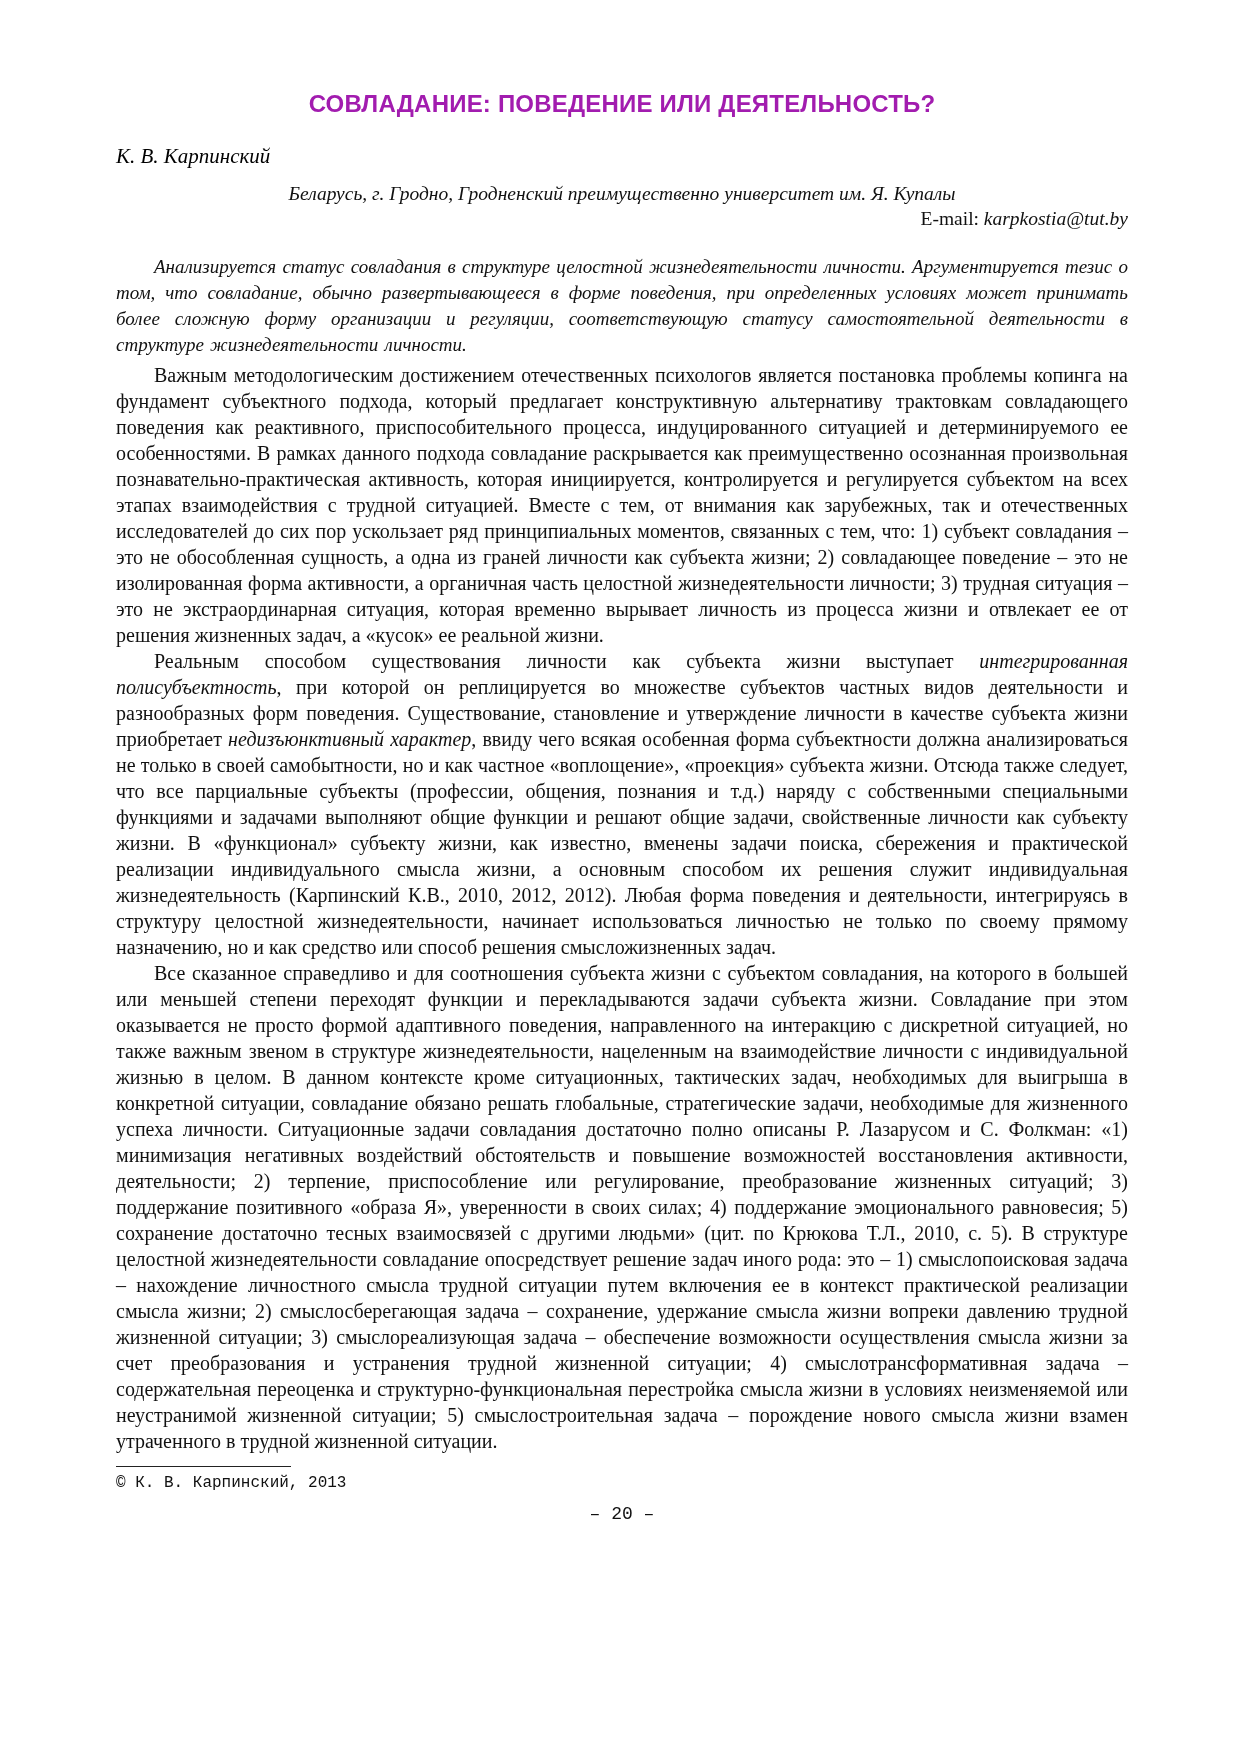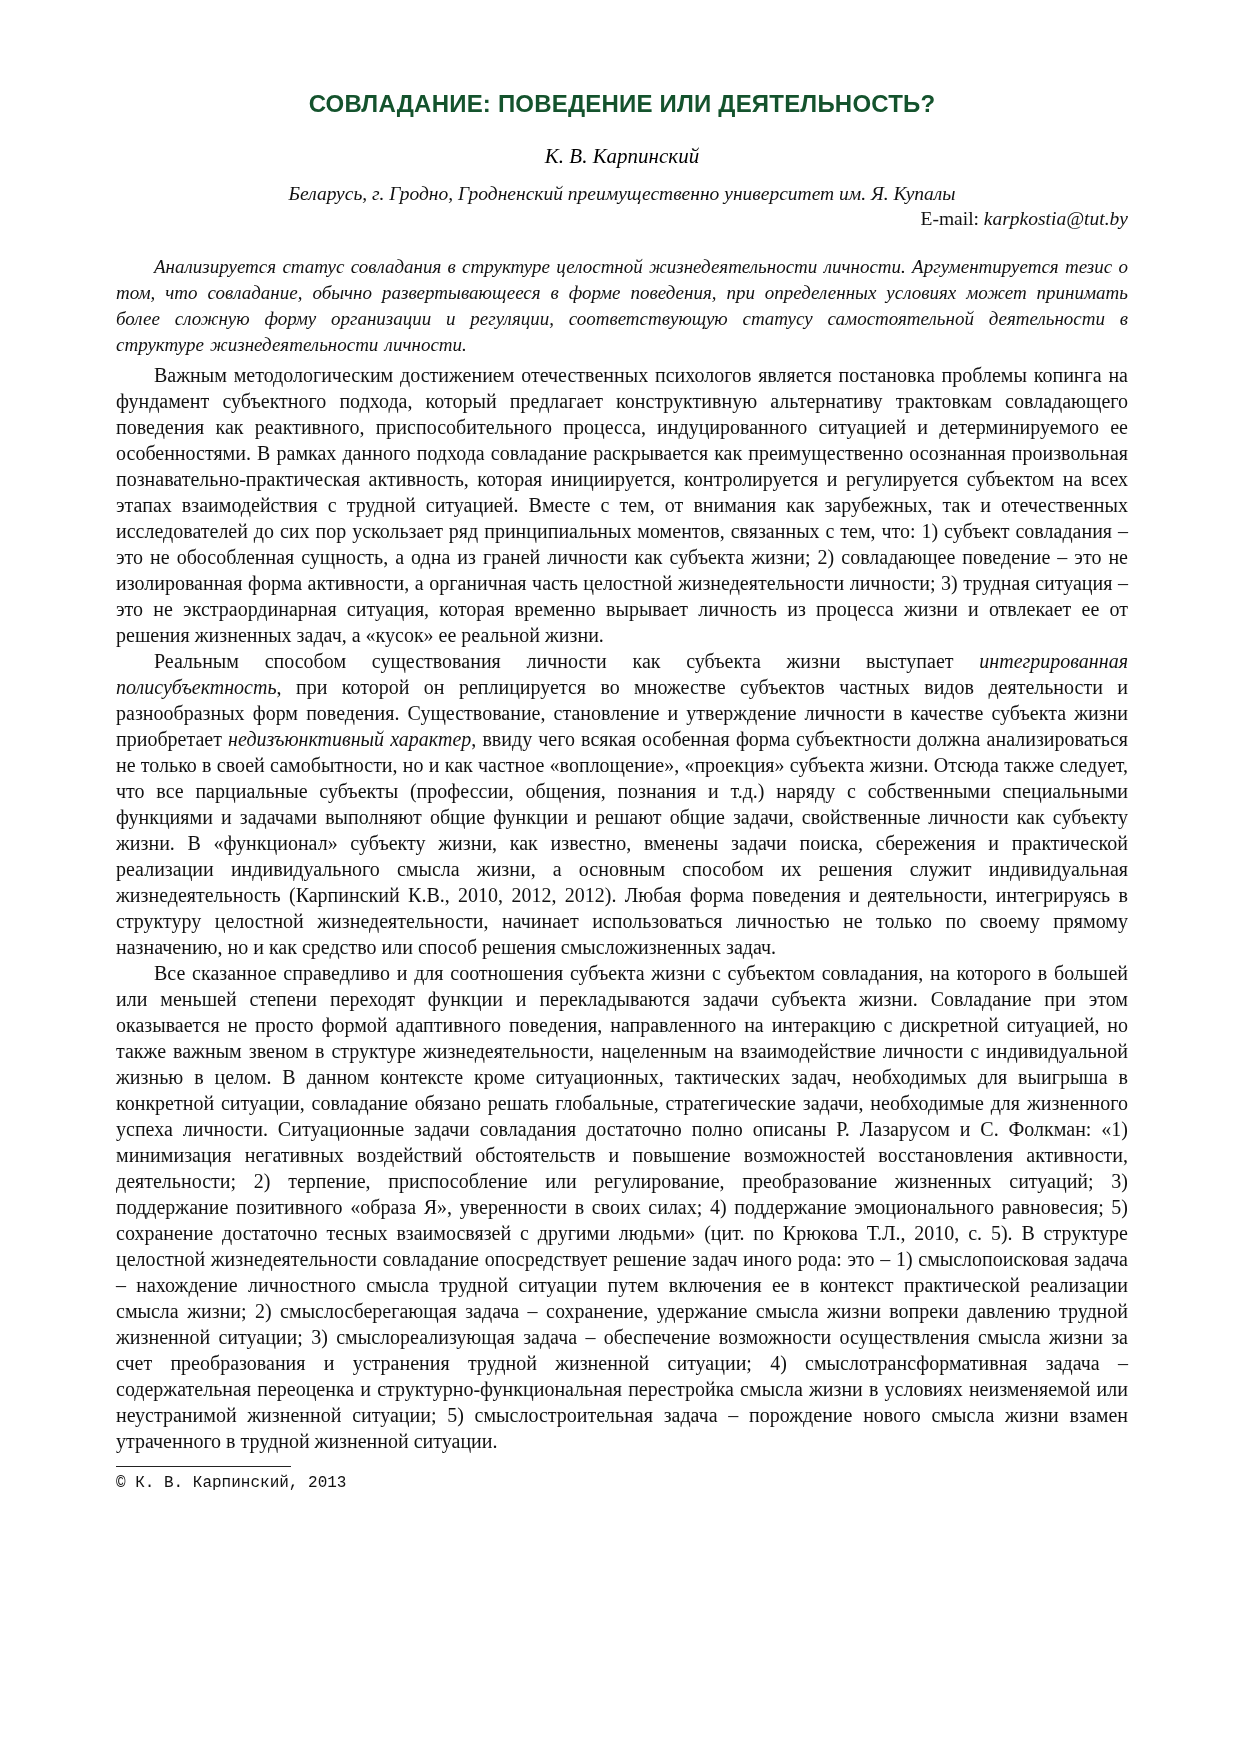--- a/index.html
+++ b/index.html
@@ -18,24 +18,23 @@
     padding: 90px 112px 0 116px;
     overflow: hidden;
   }
   .title {
     font-family: "Liberation Sans", sans-serif;
     font-size: 24px;
     font-weight: bold;
     text-align: center;
     letter-spacing: 0.2px;
     margin-bottom: 26px;
-    color: #14532d;
+    color: #a21caf;
   }
   .author {
-    text-align: center;
     font-style: italic;
     font-size: 21px;
     margin-bottom: 14px;
     color: #000000;
   }
   .affiliation {
     text-align: center;
     font-style: italic;
     font-size: 19.5px;
     margin-bottom: 3px;
@@ -99,15 +98,16 @@
 
   <p class="abstract">Анализируется статус совладания в структуре целостной жизнедеятельности личности. Аргументируется тезис о том, что совладание, обычно развертывающееся в форме поведения, при определенных условиях может принимать более сложную форму организации и регуляции, соответствующую статусу самостоятельной деятельности в структуре жизнедеятельности личности.</p>
 
   <p class="body-para"><span>Важным методологическим достижением отечественных психологов является постановка проблемы копинга на фундамент субъектного подхода, который предлагает конструктивную альтернативу трактовкам совладающего поведения как реактивного, приспособительного процесса, индуцированного ситуацией и детерминируемого ее особенностями. В рамках данного подхода совладание раскрывается как преимущественно осознанная произвольная познавательно-практическая активность, которая инициируется, контролируется и регулируется субъектом на всех этапах взаимодействия с трудной ситуацией. Вместе с тем, от внимания как зарубежных, так и отечественных исследователей до сих пор ускользает ряд принципиальных моментов, связанных с тем, что: 1) субъект совладания – это не обособленная сущность, а одна из граней личности как субъекта жизни; 2) совладающее поведение – это не изолированная форма активности, а органичная часть целостной жизнедеятельности личности; 3) трудная ситуация – это не экстраординарная ситуация, которая временно вырывает личность из процесса жизни и отвлекает ее от решения жизненных задач, а «кусок» ее реальной жизни.</span></p>
   <p class="body-para"><span>Реальным способом существования личности как субъекта жизни выступает </span><span style="font-style: italic;">интегрированная полисубъектность</span><span>, при которой он реплицируется во множестве субъектов частных видов деятельности и разнообразных форм поведения. Существование, становление и утверждение личности в качестве субъекта жизни приобретает </span><span style="font-style: italic;">недизъюнктивный характер</span><span>, ввиду чего всякая особенная форма субъектности должна анализироваться не только в своей самобытности, но и как частное «воплощение», «проекция» субъекта жизни. Отсюда также следует, что все парциальные субъекты (профессии, общения, познания и т.д.) наряду с собственными специальными функциями и задачами выполняют общие функции и решают общие задачи, свойственные личности как субъекту жизни. В «функционал» субъекту жизни, как известно, вменены задачи поиска, сбережения и практической реализации индивидуального смысла жизни, а основным способом их решения служит индивидуальная жизнедеятельность (Карпинский К.В., 2010, 2012, 2012). Любая форма поведения и деятельности, интегрируясь в структуру целостной жизнедеятельности, начинает использоваться личностью не только по своему прямому назначению, но и как средство или способ решения смысложизненных задач.</span></p>
   <p class="body-para"><span>Все сказанное справедливо и для соотношения субъекта жизни с субъектом совладания, на которого в большей или меньшей степени переходят функции и перекладываются задачи субъекта жизни. Совладание при этом оказывается не просто формой адаптивного поведения, направленного на интеракцию с дискретной ситуацией, но также важным звеном в структуре жизнедеятельности, нацеленным на взаимодействие личности с индивидуальной жизнью в целом. В данном контексте кроме ситуационных, тактических задач, необходимых для выигрыша в конкретной ситуации, совладание обязано решать глобальные, стратегические задачи, необходимые для жизненного успеха личности. Ситуационные задачи совладания достаточно полно описаны Р. Лазарусом и С. Фолкман: «1) минимизация негативных воздействий обстоятельств и повышение возможностей восстановления активности, деятельности; 2) терпение, приспособление или регулирование, преобразование жизненных ситуаций; 3) поддержание позитивного «образа Я», уверенности в своих силах; 4) поддержание эмоционального равновесия; 5) сохранение достаточно тесных взаимосвязей с другими людьми» (цит. по Крюкова Т.Л., 2010, с. 5). В структуре целостной жизнедеятельности совладание опосредствует решение задач иного рода: это – 1) смыслопоисковая задача – нахождение личностного смысла трудной ситуации путем включения ее в контекст практической реализации смысла жизни; 2) смыслосберегающая задача – сохранение, удержание смысла жизни вопреки давлению трудной жизненной ситуации; 3) смыслореализующая задача – обеспечение возможности осуществления смысла жизни за счет преобразования и устранения трудной жизненной ситуации; 4) смыслотрансформативная задача – содержательная переоценка и структурно-функциональная перестройка смысла жизни в условиях неизменяемой или неустранимой жизненной ситуации; 5) смыслостроительная задача – порождение нового смысла жизни взамен утраченного в трудной жизненной ситуации.</span></p>
 
   <div class="footer">
     <div class="footnote-rule"></div>
     <div class="copyright">© К. В. Карпинский, 2013</div>
+    <div class="page-number">– 20 –</div>
   </div>
 
 </div>
 
 </body></html>

